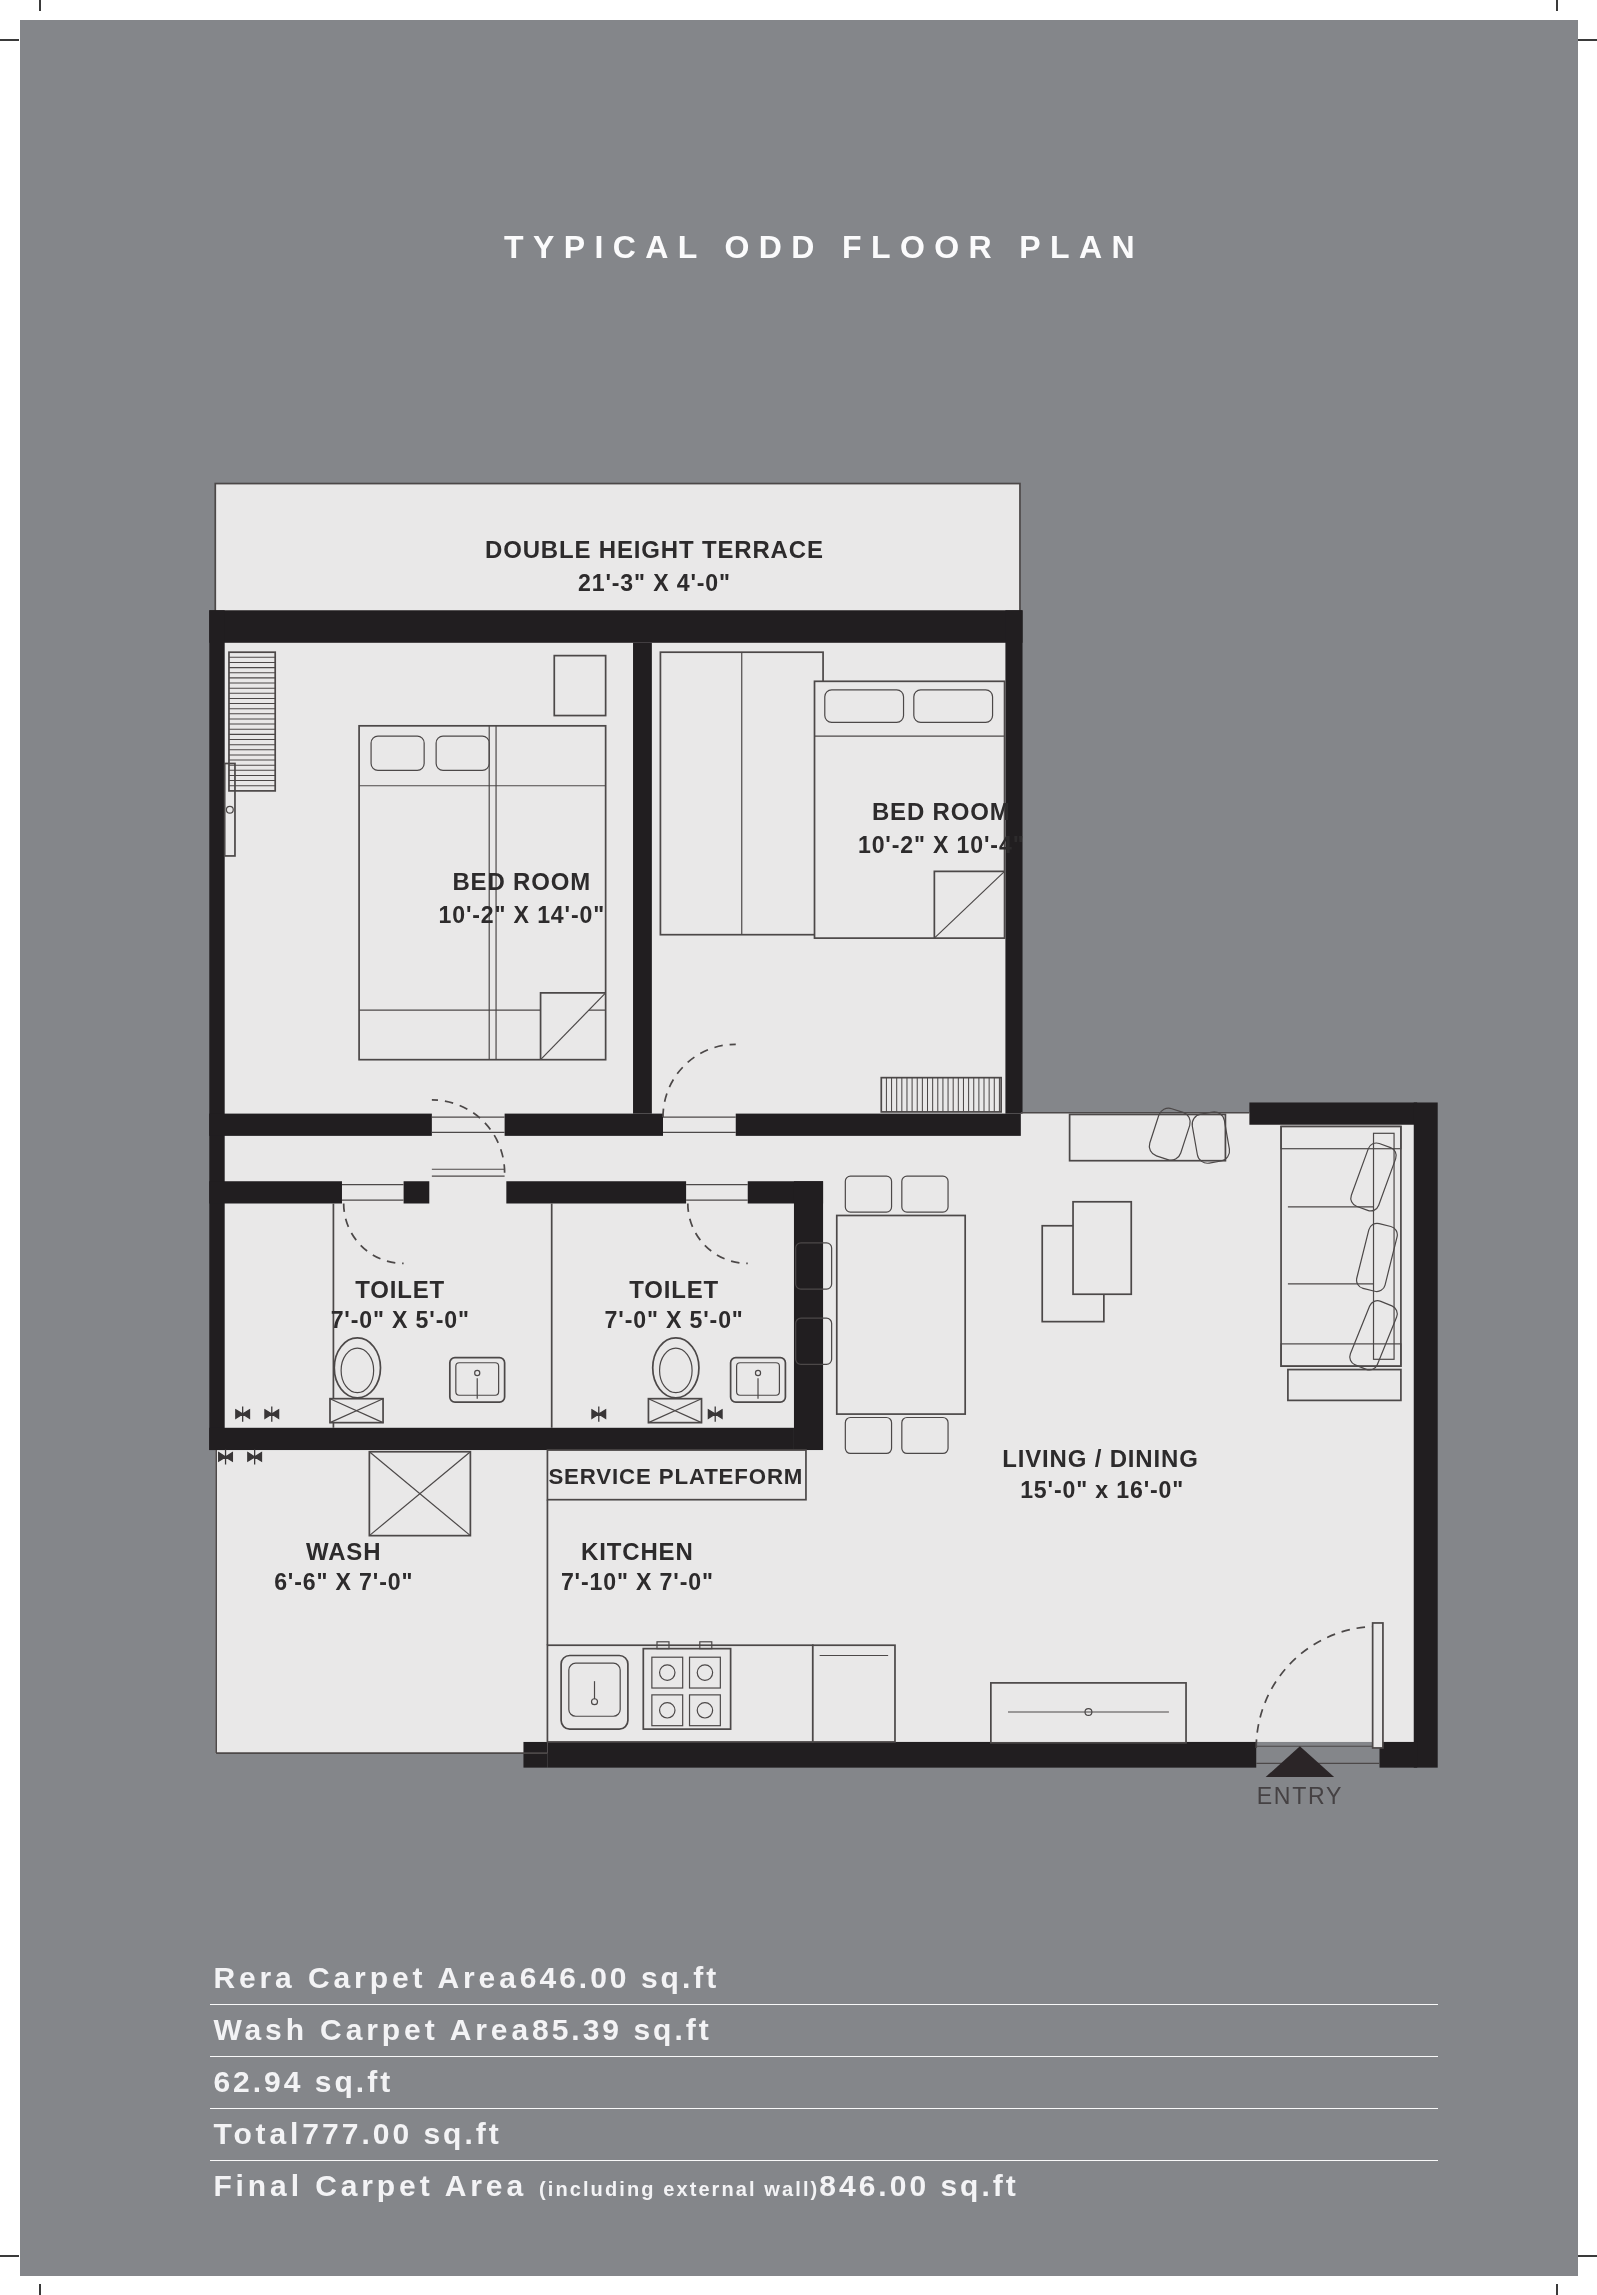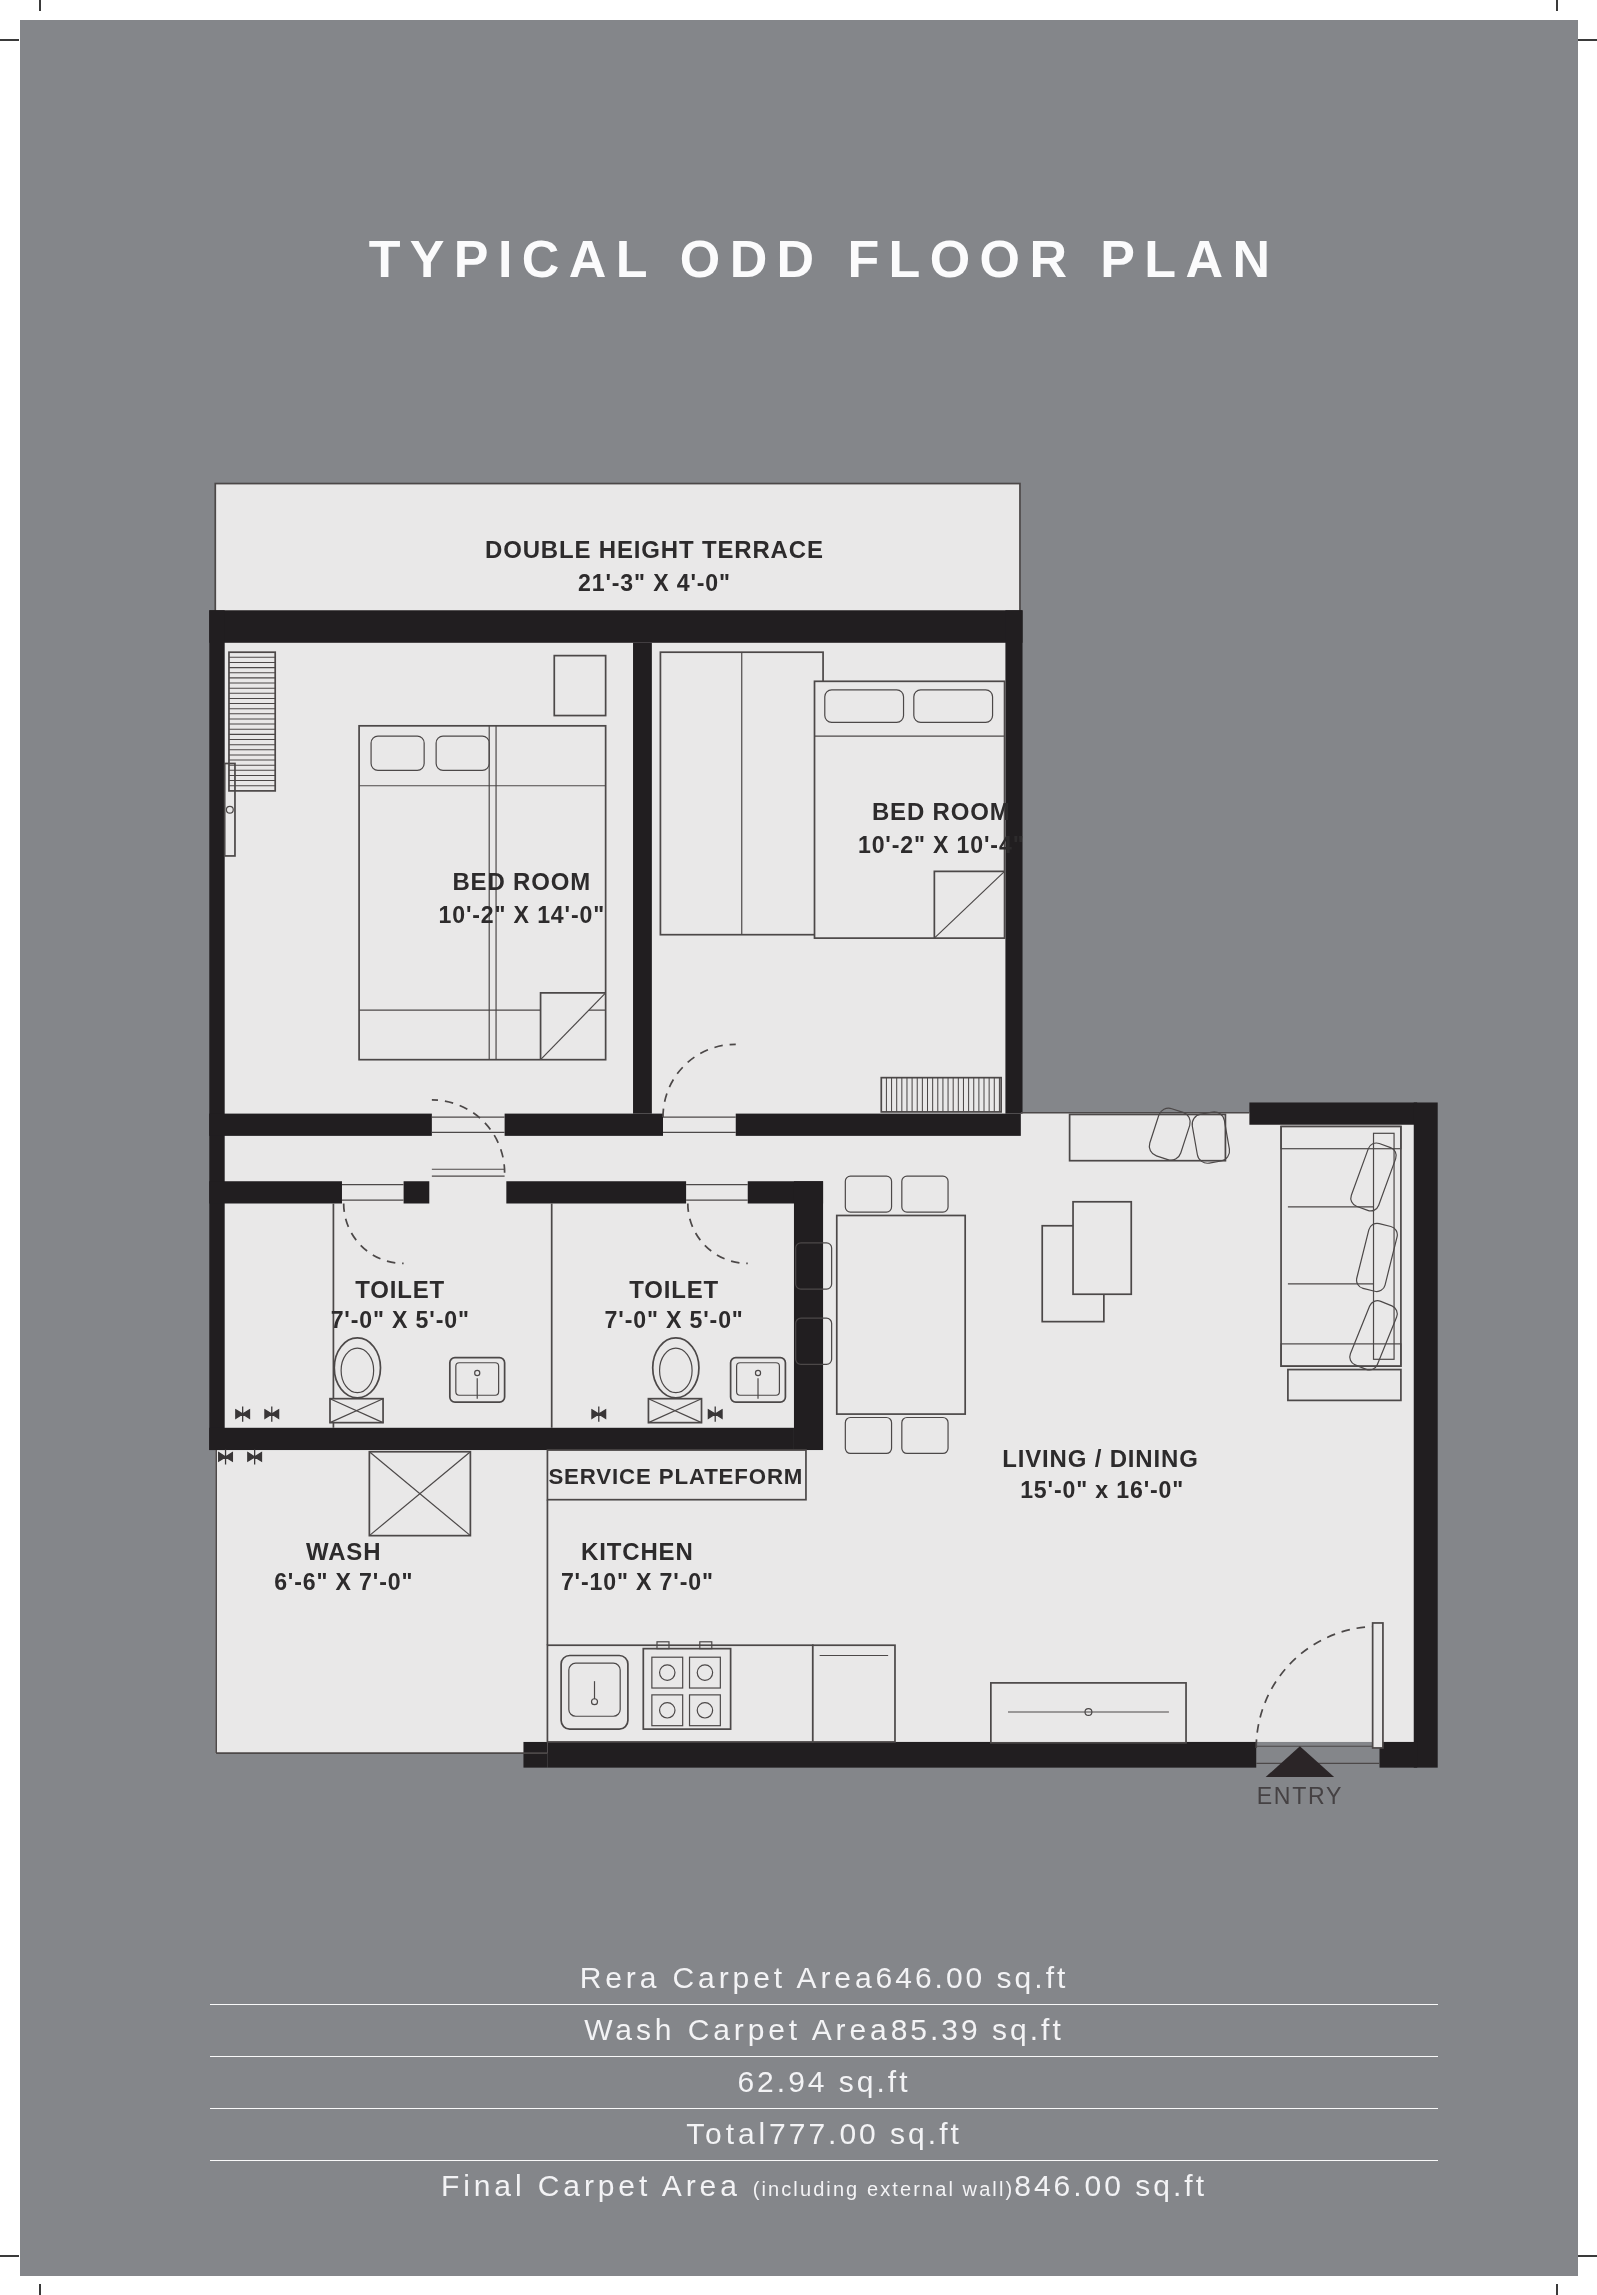--- a/index.html
+++ b/index.html
@@ -9,42 +9,42 @@
   *{box-sizing:border-box}
   html,body{margin:0;padding:0}
   body{
     width:1597px;height:2295px;position:relative;background:#ffffff;overflow:hidden;
     font-family:"Liberation Sans","DejaVu Sans",sans-serif;
   }
   .page{position:absolute;left:19.7px;top:19.7px;width:1558px;height:2256px;background:var(--page-bg)}
   .cropmark{position:absolute;background:#3a3a3a}
   .title{
     position:absolute;left:210px;top:229px;width:1228px;text-align:center;
-    color:#fbfbfc;font-size:52px;font-weight:700;letter-spacing:9.4px;white-space:nowrap;
+    color:#fbfbfc;font-size:32px;font-weight:700;letter-spacing:9.4px;white-space:nowrap;
   }
   .plan-svg{position:absolute;left:205px;top:475px;width:1237px;height:1344px}
   .wall{fill:var(--wall);stroke:none}
   .floor{fill:var(--floor);stroke:none}
   .ln{fill:none;stroke:var(--line);stroke-width:2}
   .lnf{fill:var(--floor);stroke:var(--line);stroke-width:2}
   .lnt{fill:none;stroke:var(--line);stroke-width:1.4}
   .door{fill:none;stroke:var(--line);stroke-width:2;stroke-dasharray:10 8}
   .hatchline{stroke:var(--line);stroke-width:1.2}
   .tap{fill:#393637}
   text.ptxt{fill:var(--plan-text);font-family:"Liberation Sans","DejaVu Sans",sans-serif;
     font-weight:700;font-size:28px;letter-spacing:1px;text-anchor:middle}
   text.dims{font-size:27px}
   text.small{font-size:26px}
   text.entry-txt{fill:#454143;font-weight:400;font-size:27px;letter-spacing:2px;text-anchor:middle;
     font-family:"Liberation Sans","DejaVu Sans",sans-serif}
   .area-table{position:absolute;left:210px;top:1953px;width:1228px;color:var(--light-text)}
   .area-row{
-    display:flex;justify-content:center;align-items:baseline;
+    display:flex;justify-content:flex-start;align-items:baseline;
     padding:7.7px 3.4px 9.4px 3.4px;border-bottom:1.7px solid rgba(255,255,255,.95);
-    font-size:30px;letter-spacing:3.9px;white-space:nowrap;
+    font-size:30px;letter-spacing:3.9px;white-space:nowrap;font-weight:bold;
   }
   .area-row:last-child{border-bottom:none}
   .area-row .val{letter-spacing:3px}
   .area-row .note{font-size:20px;letter-spacing:2.1px;margin-left:12px}
 </style>
 </head>
 <body>
 
 <div class="page"></div>
 

